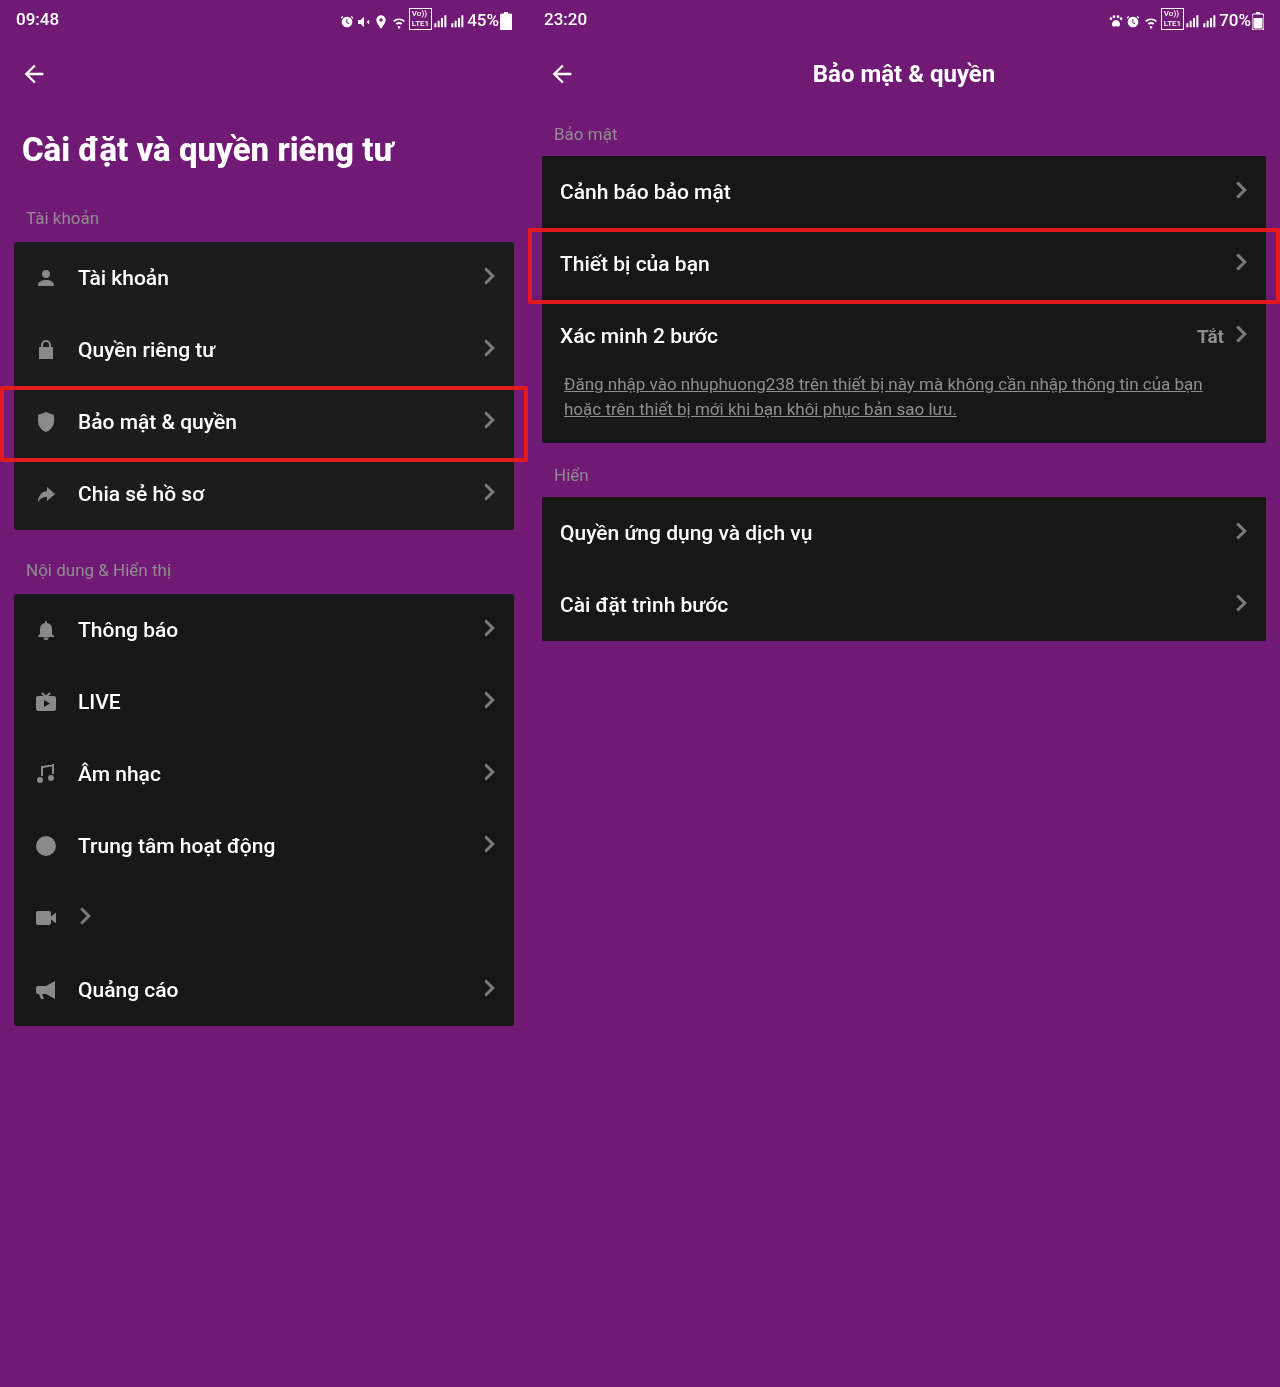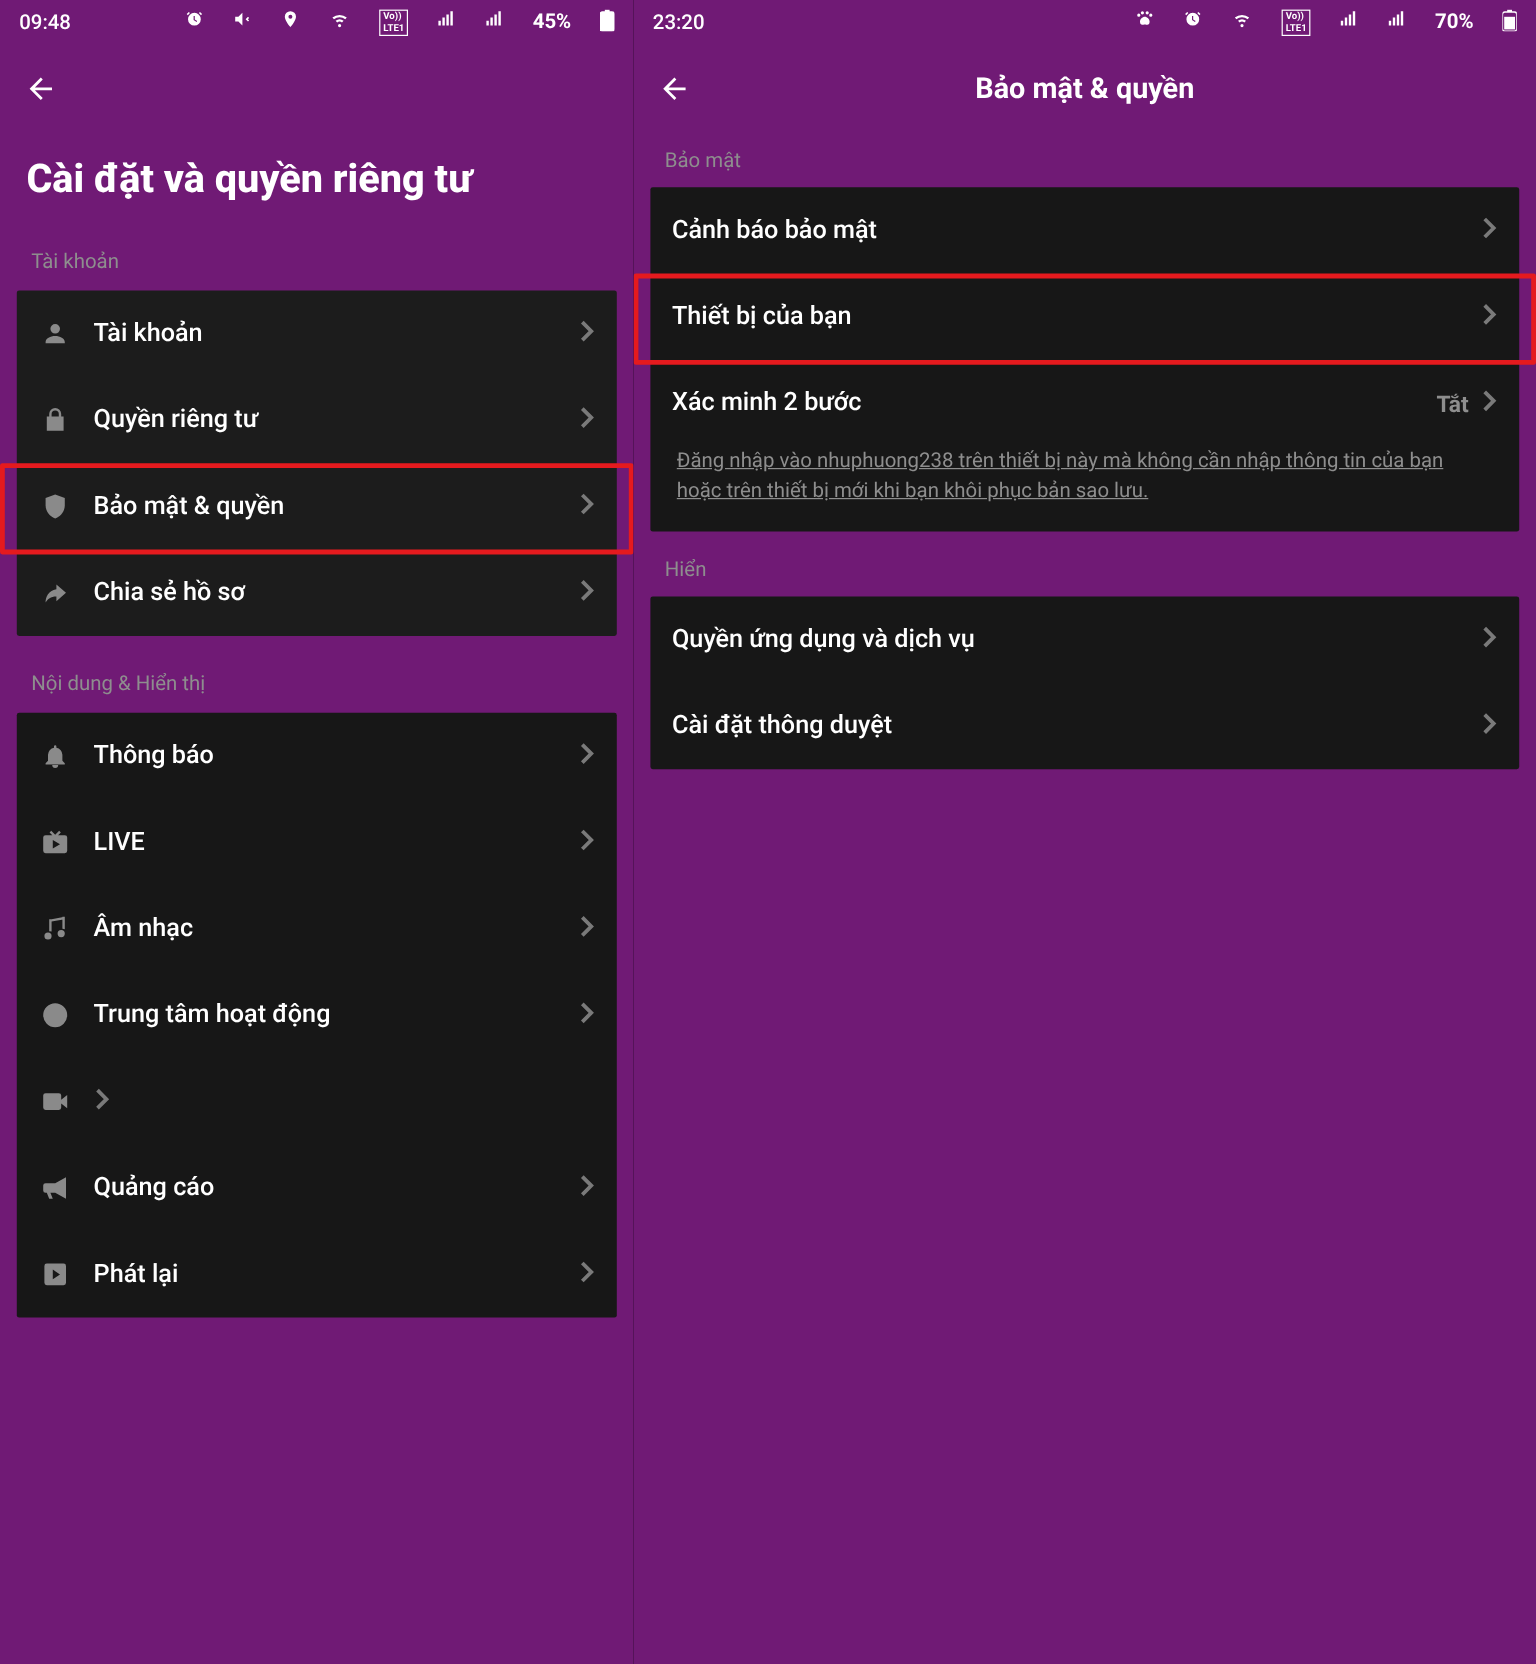--- a/index.html
+++ b/index.html
@@ -30,23 +30,22 @@
   display: flex;
   align-items: center;
   justify-content: space-between;
   padding: 0 16px;
   color: #fff;
   font-size: 17px;
   font-weight: 500;
 }
 .status-icons {
   display: flex;
-  align-items: flex-start;
-  gap: 24px;
-  font-weight: bold;
+  align-items: flex-end;
+  gap: 1px;
 }
 .status-icons span { display: inline-flex; }
 .ico { fill: #fff; }
 .header-row {
   display: flex;
   align-items: center;
   padding: 18px 16px 10px 16px;
   position: relative;
   min-height: 52px;
 }
@@ -324,31 +323,20 @@
       <div class="row-icon">
           <svg width="24" height="24" viewBox="0 0 24 24">
             <path d="M21 3l-9 5H4a2 2 0 0 0-2 2v4a2 2 0 0 0 2 2h1l2 5h3l-2-5h4l9 5V3z"></path>
           </svg>
         </div>
       <div class="row-label">Quảng cáo</div>
       <div class="chevron"><svg width="14" height="20" viewBox="0 0 10 16">
             <path d="M2 2l6 6-6 6"></path>
           </svg></div>
     </div>
-    <div class="row">
-      <div class="row-icon">
-          <svg width="24" height="24" viewBox="0 0 24 24">
-            <path d="M5 3h14a2 2 0 0 1 2 2v14a2 2 0 0 1-2 2H5a2 2 0 0 1-2-2V5a2 2 0 0 1 2-2zm5 5v8l6-4-6-4z"></path>
-          </svg>
-        </div>
-      <div class="row-label">Phát lại</div>
-      <div class="chevron"><svg width="14" height="20" viewBox="0 0 10 16">
-            <path d="M2 2l6 6-6 6"></path>
-          </svg></div>
-    </div>
   </div>
 
 </div>
 
 <div class="screen right">
 
   <div class="status-bar">
     <span>23:20</span>
     <span class="status-icons">
       <span>
@@ -426,20 +414,20 @@
   <div class="section-title small">Hiển</div>
 
   <div class="group darker">
     <div class="row">
       <div class="row-label">Quyền ứng dụng và dịch vụ</div>
       <div class="chevron"><svg width="14" height="20" viewBox="0 0 10 16">
             <path d="M2 2l6 6-6 6"></path>
           </svg></div>
     </div>
     <div class="row">
-      <div class="row-label">Cài đặt thông duyệt</div>
+      <div class="row-label">Cài đặt trình bước</div>
       <div class="chevron"><svg width="14" height="20" viewBox="0 0 10 16">
             <path d="M2 2l6 6-6 6"></path>
           </svg></div>
     </div>
   </div>
 
 </div>
 
 </body></html>

